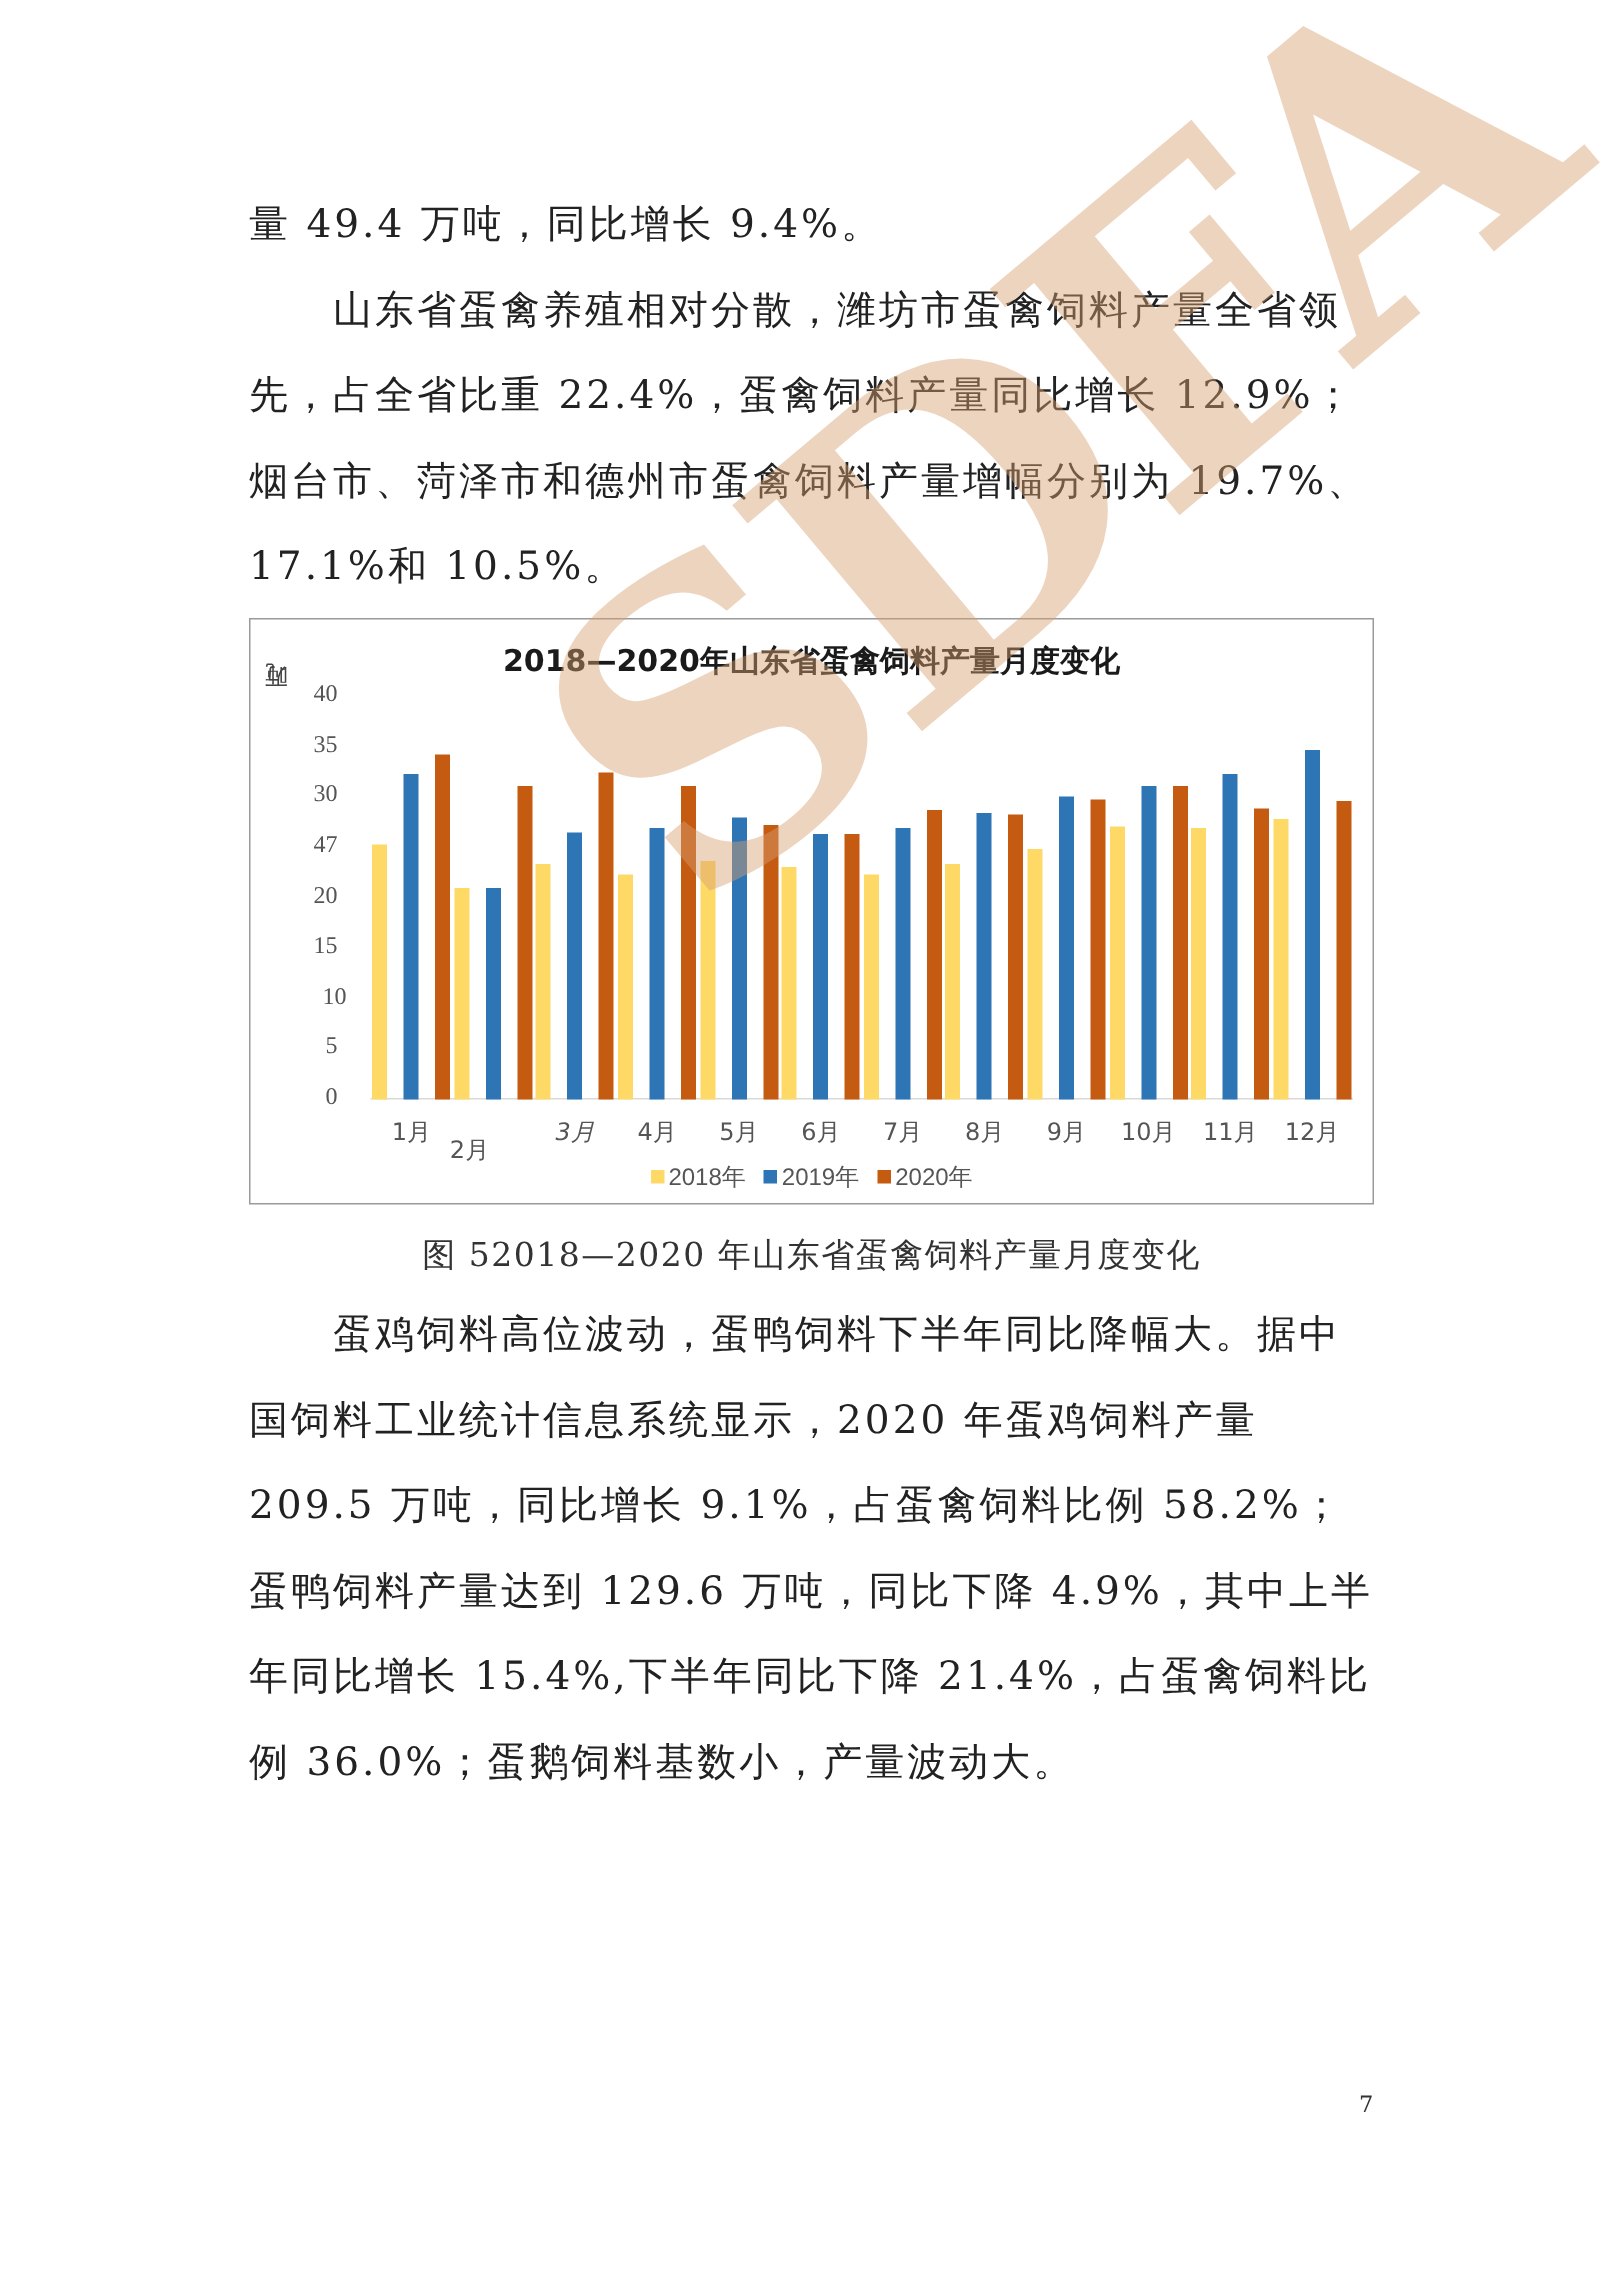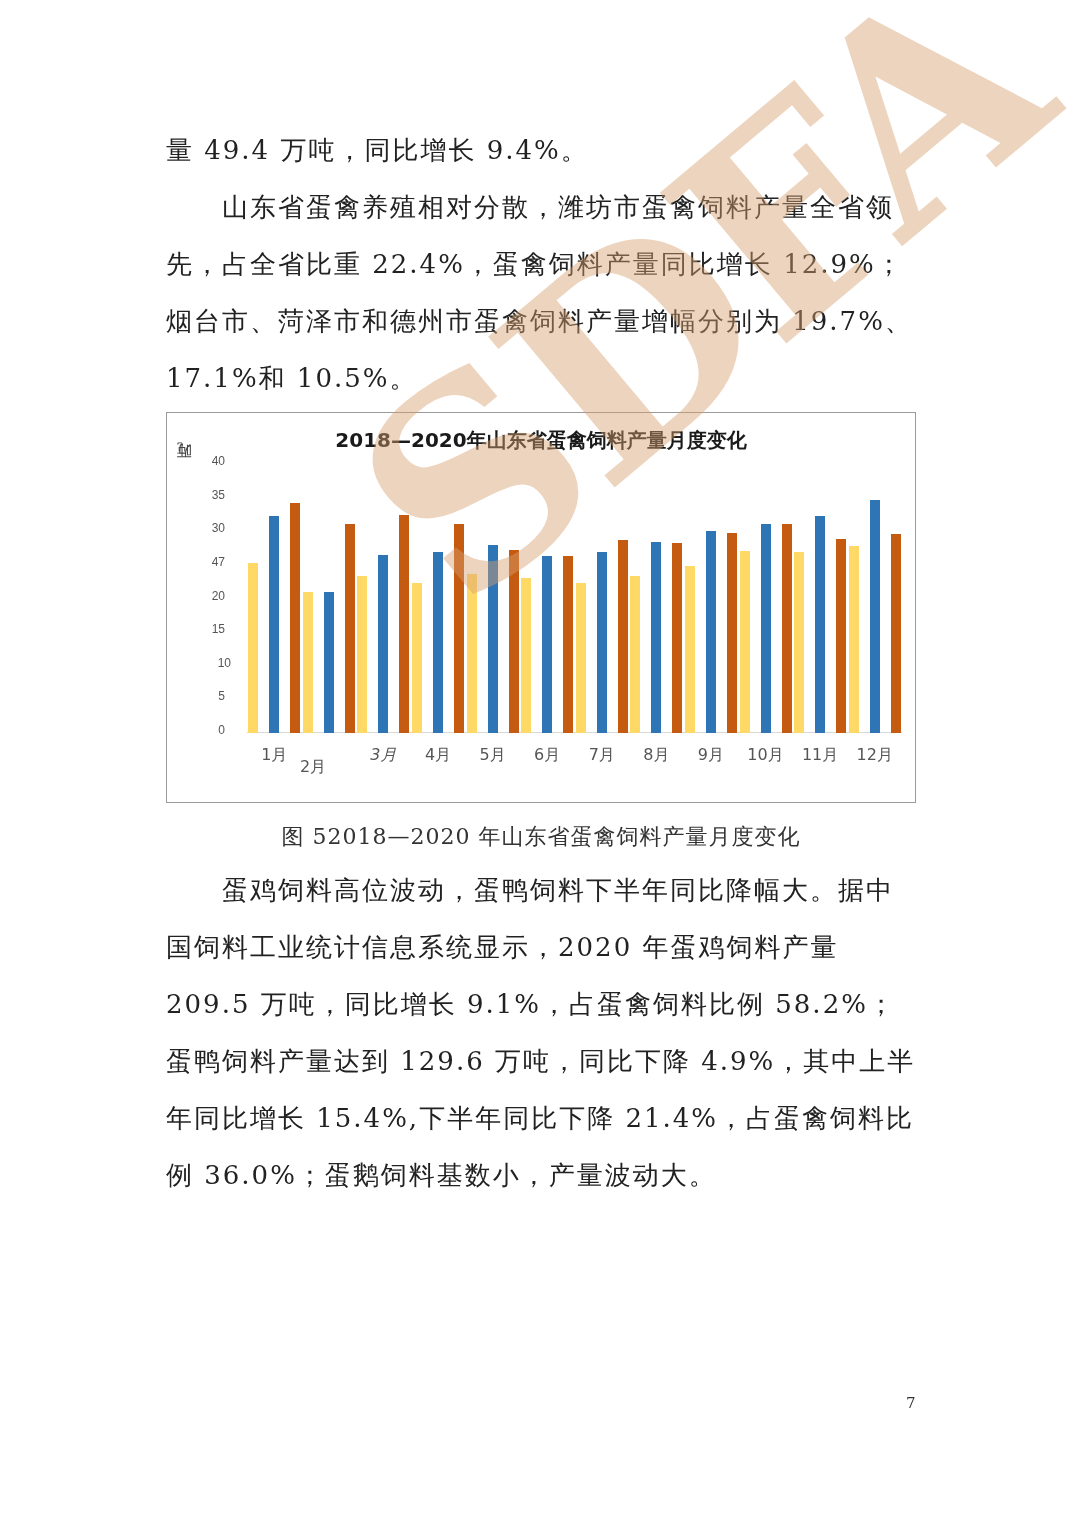--- a/index.html
+++ b/index.html
@@ -11,22 +11,22 @@
   .para .bold { font-weight: normal; }
   #p1 { top: 122px; }
   #p2 { top: 179px; }
   #p3 { top: 862px; }
   .chart-box { position: absolute; left: 166px; top: 412px; width: 750px; height: 391px;
                border: 1px solid #9a9a9a; background: #fff; box-sizing: border-box; }
   .chart-title { position: absolute; left: 0; right: 0; top: 14px; text-align: center;
                  font-family: "DejaVu Sans", sans-serif; font-weight: bold; font-size: 20px; color: #1a1a1a; }
   .y-unit { position: absolute; left: 8px; top: 56px; width: 22px; font-family: "DejaVu Sans", sans-serif;
             font-size: 15px; color: #444; writing-mode: vertical-rl; transform: rotate(180deg); }
-  .y-tick { position: absolute; width: 30px; text-align: right; font-family: Liberation Sans, sans-serif;
-            font-size: 12px; color: #555; }
+  .y-tick { position: absolute; width: 30px; text-align: right; font-family: Liberation Serif, serif;
+            font-size: 16px; color: #555; }
   .plot { position: absolute; left: 80px; top: 51px; width: 655px; height: 269px; }
   .baseline { position: absolute; left: 0; right: 0; bottom: 0; height: 1px; background: #d9d9d9; }
   .group { position: absolute; bottom: 0; height: 100%; }
   .bar { position: absolute; bottom: 0; width: 10px; }
   .x-label { position: absolute; top: 332px; width: 50px; text-align: center;
              font-family: "DejaVu Sans", sans-serif; font-size: 16px; color: #555; }
   .legend { position: absolute; top: 362px; left: 0; right: 0; text-align: center;
             font-family: "Liberation Sans", sans-serif; font-size: 16px; color: #555; }
   .legend-item { display: inline-block; margin: 0 6px; }
   .swatch { display: inline-block; width: 9px; height: 9px; margin-right: 3px; vertical-align: 1px; }
@@ -132,20 +132,21 @@
       <div class="x-label" style="left: 246.042px;">4月</div>
       <div class="x-label" style="left: 300.625px;">5月</div>
       <div class="x-label" style="left: 355.208px;">6月</div>
       <div class="x-label" style="left: 409.792px;">7月</div>
       <div class="x-label" style="left: 464.375px;">8月</div>
       <div class="x-label" style="left: 518.958px;">9月</div>
       <div class="x-label" style="left: 573.542px;">10月</div>
       <div class="x-label" style="left: 628.125px;">11月</div>
       <div class="x-label" style="left: 682.708px;">12月</div>
     </div>
+  <div class="legend" id="legend"><span class="legend-item"><span class="swatch" style="background: rgb(255, 217, 102);"></span><span>2018年</span></span><span class="legend-item"><span class="swatch" style="background: rgb(46, 117, 182);"></span><span>2019年</span></span><span class="legend-item"><span class="swatch" style="background: rgb(197, 90, 17);"></span><span>2020年</span></span></div>
 </div>
 
 <div class="watermark">SDFA</div>
 
 <div class="caption">图 52018—2020 年山东省蛋禽饲料产量月度变化</div>
 
 <p class="para indent" id="p3">
   <span class="bold">蛋鸡饲料高位波动，蛋鸭饲料下半年同比降幅大。</span><span>据中国饲料工业统计信息系统显示，2020 年蛋鸡饲料产量 209.5 万吨，同比增长 9.1%，占蛋禽饲料比例 58.2%；蛋鸭饲料产量达到 129.6 万吨，同比下降 4.9%，其中上半年同比增长 15.4%,下半年同比下降 21.4%，占蛋禽饲料比例 36.0%；蛋鹅饲料基数小，产量波动大。</span>
 </p>
 

